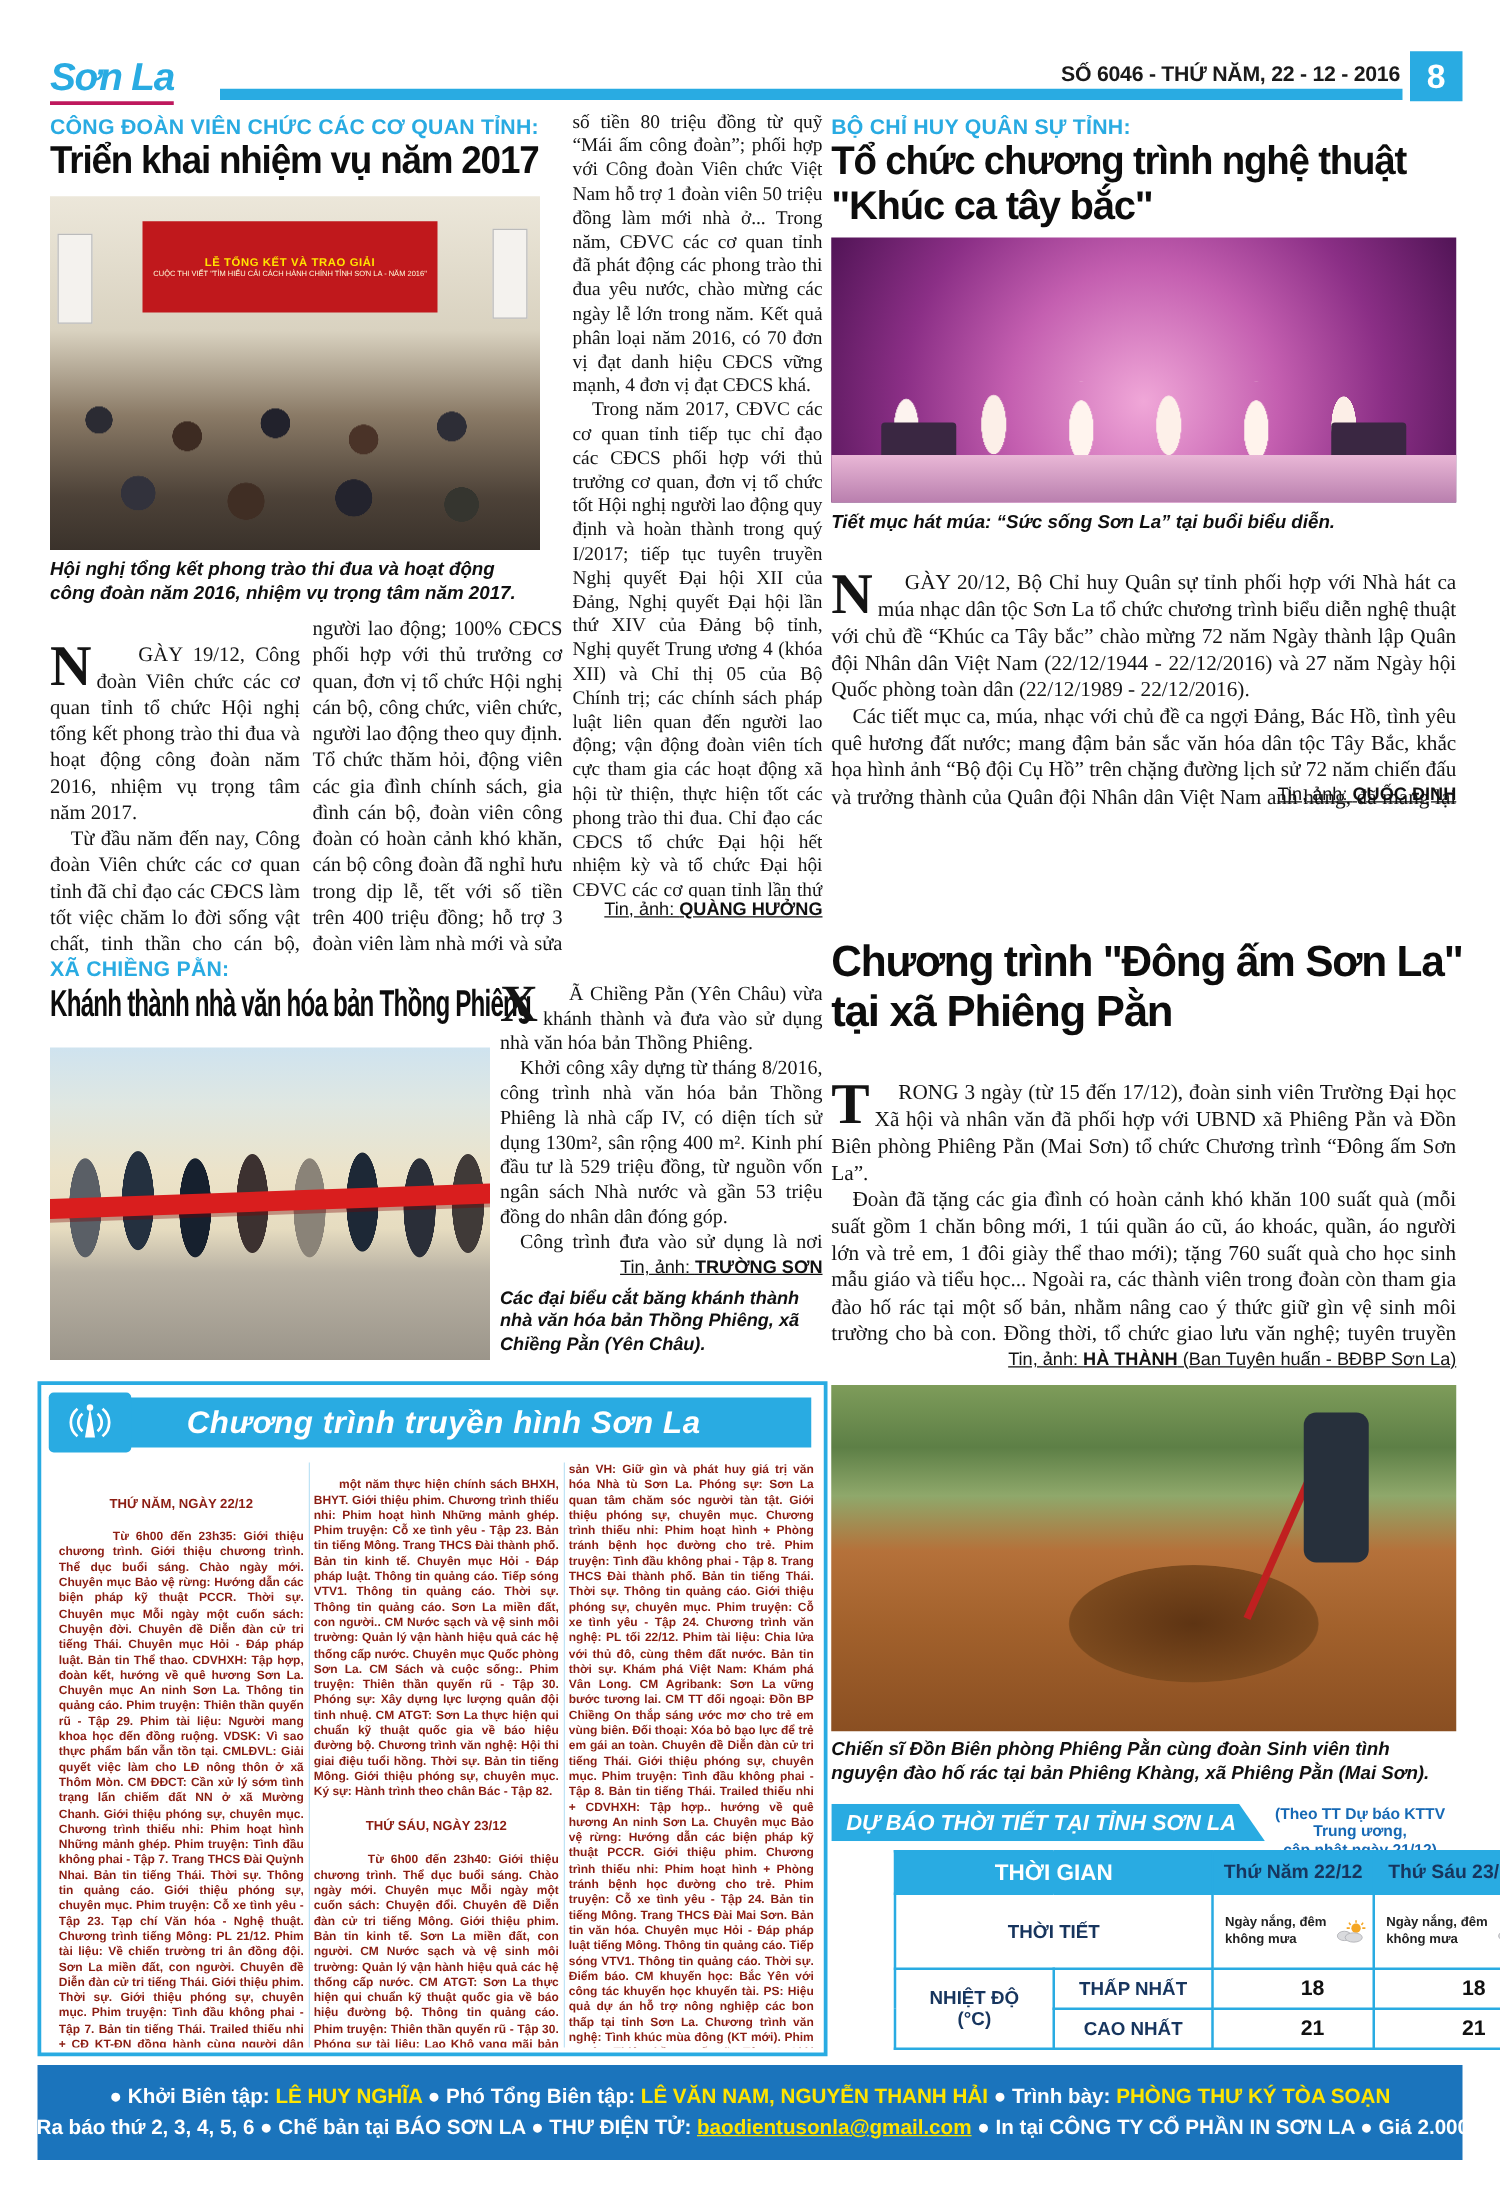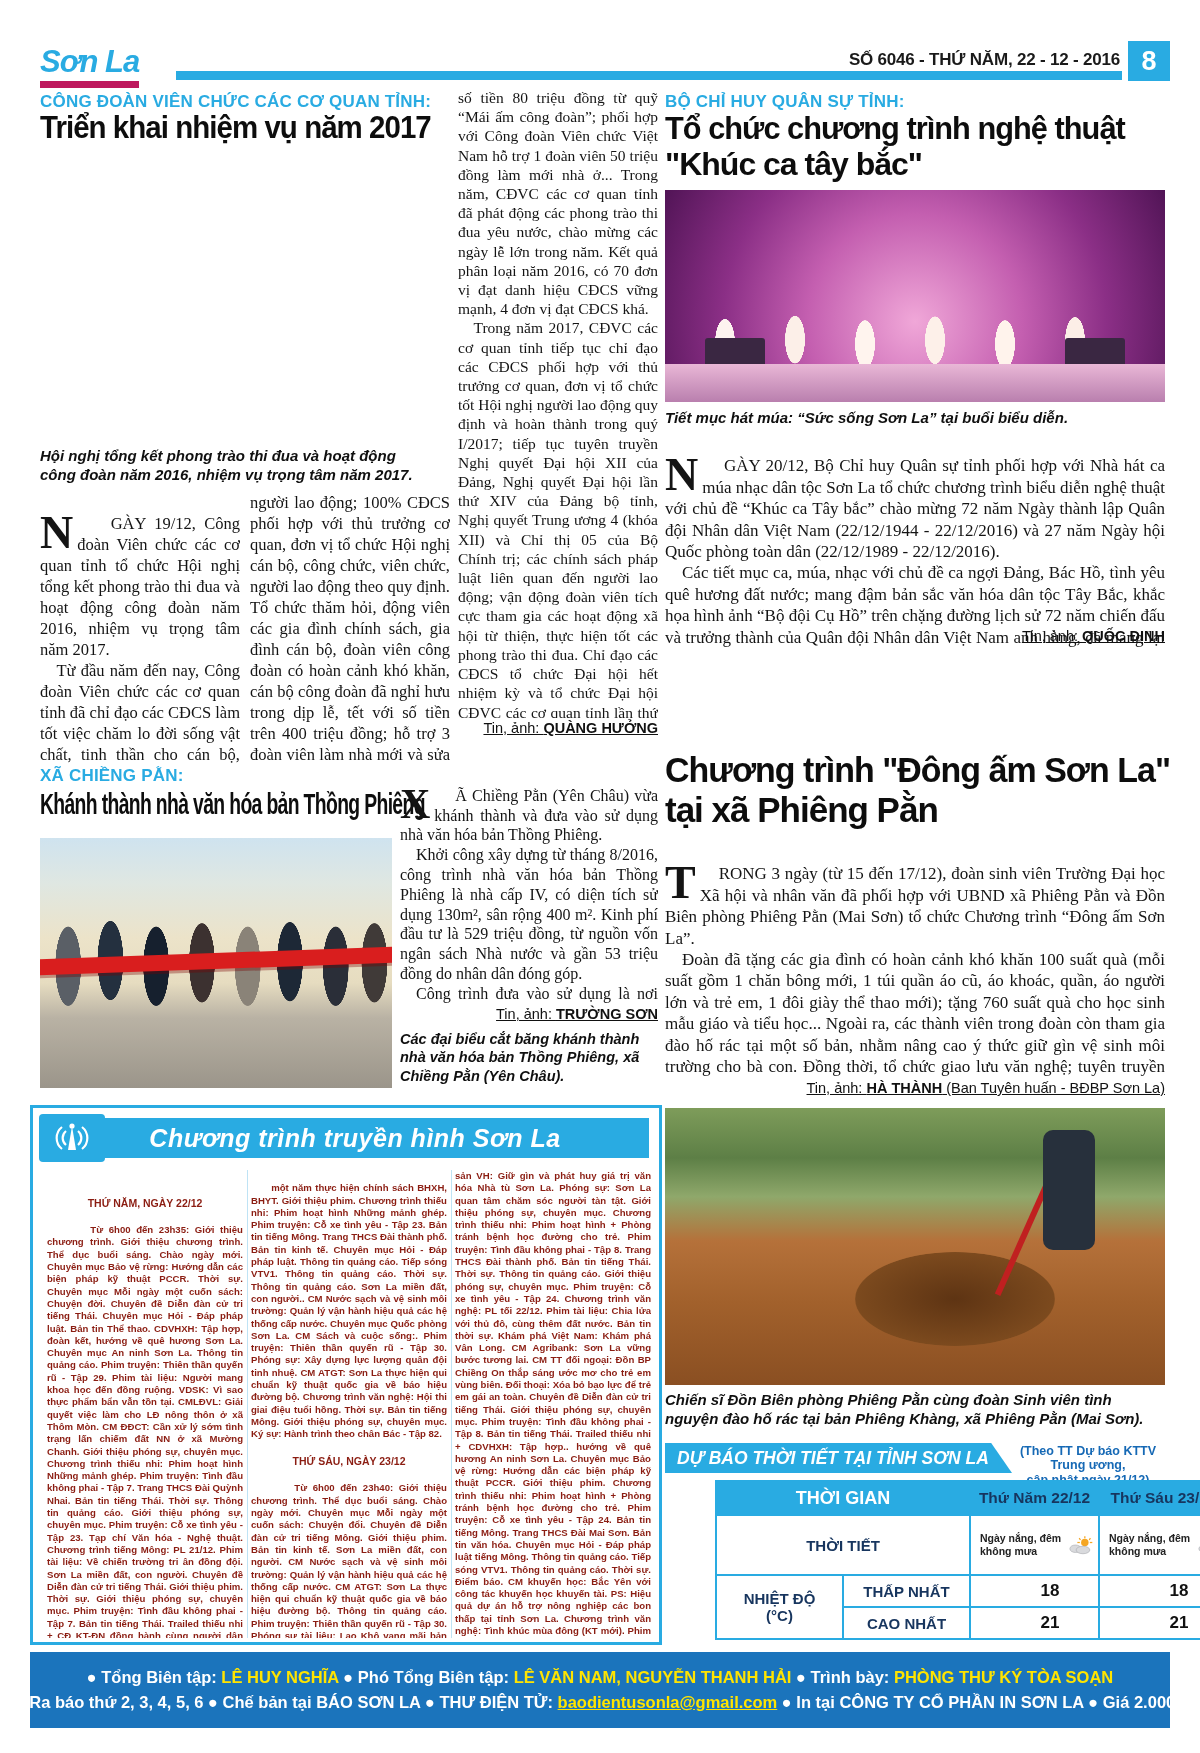--- a/index.html
+++ b/index.html
@@ -2,21 +2,21 @@
 <html><head>
 <meta charset="utf-8">
 <style>
   html,body{margin:0;padding:0;background:#fff;}
   .page{position:relative;width:1200px;height:1753px;background:#fff;overflow:hidden;
         font-family:"Liberation Sans",sans-serif;color:#111;}
   .abs{position:absolute;}
 
   
   .logo{font-size:31px;font-weight:800;font-style:italic;color:#29abe2;
-        border-bottom:7px solid #be185d;padding-bottom:1px;letter-spacing:-1px;}
+        border-bottom:3px solid #be185d;padding-bottom:1px;letter-spacing:-1px;}
   .issue{font-size:17px;font-weight:700;color:#1a1a1a;letter-spacing:-0.2px;}
   .pagenum{width:42px;height:40px;background:#29abe2;color:#fff;font-size:27px;font-weight:800;
            display:flex;align-items:center;justify-content:center;}
   .topbar{background:#29abe2;height:9px;}
 
   
   .kicker{font-size:17px;font-weight:800;color:#29abe2;letter-spacing:0.2px;}
   .headline{font-weight:800;color:#0d0d0d;letter-spacing:-1px;line-height:1.04;
             transform-origin:0 50%;white-space:nowrap;}
 
@@ -123,20 +123,29 @@
 <div class="page">
 
   <div class="abs logo" style="left:40px;top:44px;">Sơn La</div>
   <div class="abs issue" style="right:80px;top:50px;">SỐ 6046 - THỨ NĂM, 22 - 12 - 2016</div>
   <div class="abs pagenum" style="left:1128px;top:41px;">8</div>
   <div class="abs topbar" style="left:176px;top:71px;width:946px;"></div>
 
   <div class="abs kicker" style="left:40px;top:92px;width:420px;">CÔNG ĐOÀN VIÊN CHỨC CÁC CƠ QUAN TỈNH:</div>
   <div class="abs headline" style="left:40px;top:112px;font-size:31px;transform:scaleX(0.95);">Triển khai nhiệm vụ năm 2017</div>
 
+  <div class="photo ph-conference" style="left:40px;top:157px;width:392px;height:283px;">
+    <div class="ac-unit" style="left:6px;top:30px;"></div>
+    <div class="ac-unit" style="right:10px;top:26px;"></div>
+    <div class="ph-banner">
+      <div class="bt1">LỄ TỔNG KẾT VÀ TRAO GIẢI</div>
+      <div class="bt2">CUỘC THI VIẾT "TÌM HIỂU CẢI CÁCH HÀNH CHÍNH TỈNH SƠN LA - NĂM 2016"</div>
+    </div>
+    <div class="crowd"></div>
+  </div>
   <div class="abs caption" style="left:40px;top:446px;width:392px;">Hội nghị tổng kết phong trào thi đua và hoạt động công đoàn năm 2016, nhiệm vụ trọng tâm năm 2017.</div>
 
   <div class="abs bodytext" style="left:40px;top:492px;width:200px;height:272px;font-size:16.5px;line-height:21px;">
     <span class="dropcap">N</span><span>GÀY 19/12, Công đoàn Viên chức các cơ quan tỉnh tổ chức Hội nghị tổng kết phong trào thi đua và hoạt động công đoàn năm 2016, nhiệm vụ trọng tâm năm 2017.
  Từ đầu năm đến nay, Công đoàn Viên chức các cơ quan tỉnh đã chỉ đạo các CĐCS làm tốt việc chăm lo đời sống vật chất, tinh thần cho cán bộ, CCVC và đoàn viên, đảm bảo 100% các đơn vị trích nộp BHXH cho</span>
   </div>
   <div class="abs bodytext" style="left:250px;top:492px;width:200px;height:272px;font-size:16.5px;line-height:21px;">người lao động; 100% CĐCS phối hợp với thủ trưởng cơ quan, đơn vị tổ chức Hội nghị cán bộ, công chức, viên chức, người lao động theo quy định. Tổ chức thăm hỏi, động viên các gia đình chính sách, gia đình cán bộ, đoàn viên công đoàn có hoàn cảnh khó khăn, cán bộ công đoàn đã nghỉ hưu trong dịp lễ, tết với số tiền trên 400 triệu đồng; hỗ trợ 3 đoàn viên làm nhà mới và sửa chữa nhà ở với</div>
   <div class="abs bodytext" style="left:458px;top:88px;width:200px;height:630px;font-size:15.5px;line-height:19.2px;">số tiền 80 triệu đồng từ quỹ “Mái ấm công đoàn”; phối hợp với Công đoàn Viên chức Việt Nam hỗ trợ 1 đoàn viên 50 triệu đồng làm mới nhà ở... Trong năm, CĐVC các cơ quan tỉnh đã phát động các phong trào thi đua yêu nước, chào mừng các ngày lễ lớn trong năm. Kết quả phân loại năm 2016, có 70 đơn vị đạt danh hiệu CĐCS vững mạnh, 4 đơn vị đạt CĐCS khá.
  Trong năm 2017, CĐVC các cơ quan tỉnh tiếp tục chỉ đạo các CĐCS phối hợp với thủ trưởng cơ quan, đơn vị tổ chức tốt Hội nghị người lao động quy định và hoàn thành trong quý I/2017; tiếp tục tuyên truyền Nghị quyết Đại hội XII của Đảng, Nghị quyết Đại hội lần thứ XIV của Đảng bộ tỉnh, Nghị quyết Trung ương 4 (khóa XII) và Chỉ thị 05 của Bộ Chính trị; các chính sách pháp luật liên quan đến người lao động; vận động đoàn viên tích cực tham gia các hoạt động xã hội từ thiện, thực hiện tốt các phong trào thi đua. Chỉ đạo các CĐCS tổ chức Đại hội hết nhiệm kỳ và tổ chức Đại hội CĐVC các cơ quan tỉnh lần thứ V, nhiệm kỳ 2017-2022... □</div>
   <div class="abs byline" style="left:458px;top:720px;width:200px;">
@@ -295,20 +304,20 @@
     <tr style="height:32px;">
       <td class="wx-label">CAO NHẤT</td>
       <td class="wx-val">21</td>
       <td class="wx-val">21</td>
     </tr>
   </tbody>
     </table>
 
   <div class="abs footer" style="left:30px;top:1652px;width:1140px;height:76px;">
     <div class="fline">
-      <span>● Tổng Biên tập: </span><span class="fy">LÊ HUY NGHĨA</span><span> ● Phó Tổng Biên tập: </span><span class="fy">LÊ VĂN NAM, NGUYỄN THANH HẢI</span><span> ● Trình bày: </span><span class="fy">PHÒNG THƯ KÝ TÒA SOẠN</span>
+      <span>● Khởi Biên tập: </span><span class="fy">LÊ HUY NGHĨA</span><span> ● Phó Tổng Biên tập: </span><span class="fy">LÊ VĂN NAM, NGUYỄN THANH HẢI</span><span> ● Trình bày: </span><span class="fy">PHÒNG THƯ KÝ TÒA SOẠN</span>
     </div>
     <div class="fline">
       <span>● Ra báo thứ 2, 3, 4, 5, 6 ● Chế bản tại BÁO SƠN LA ● </span><span>THƯ ĐIỆN TỬ: </span><span class="femail">baodientusonla@gmail.com</span><span> ● In tại CÔNG TY CỔ PHẦN IN SƠN LA ● </span><span>Giá 2.000đ</span>
     </div>
   </div>
 
 </div>
 
 </body></html>

